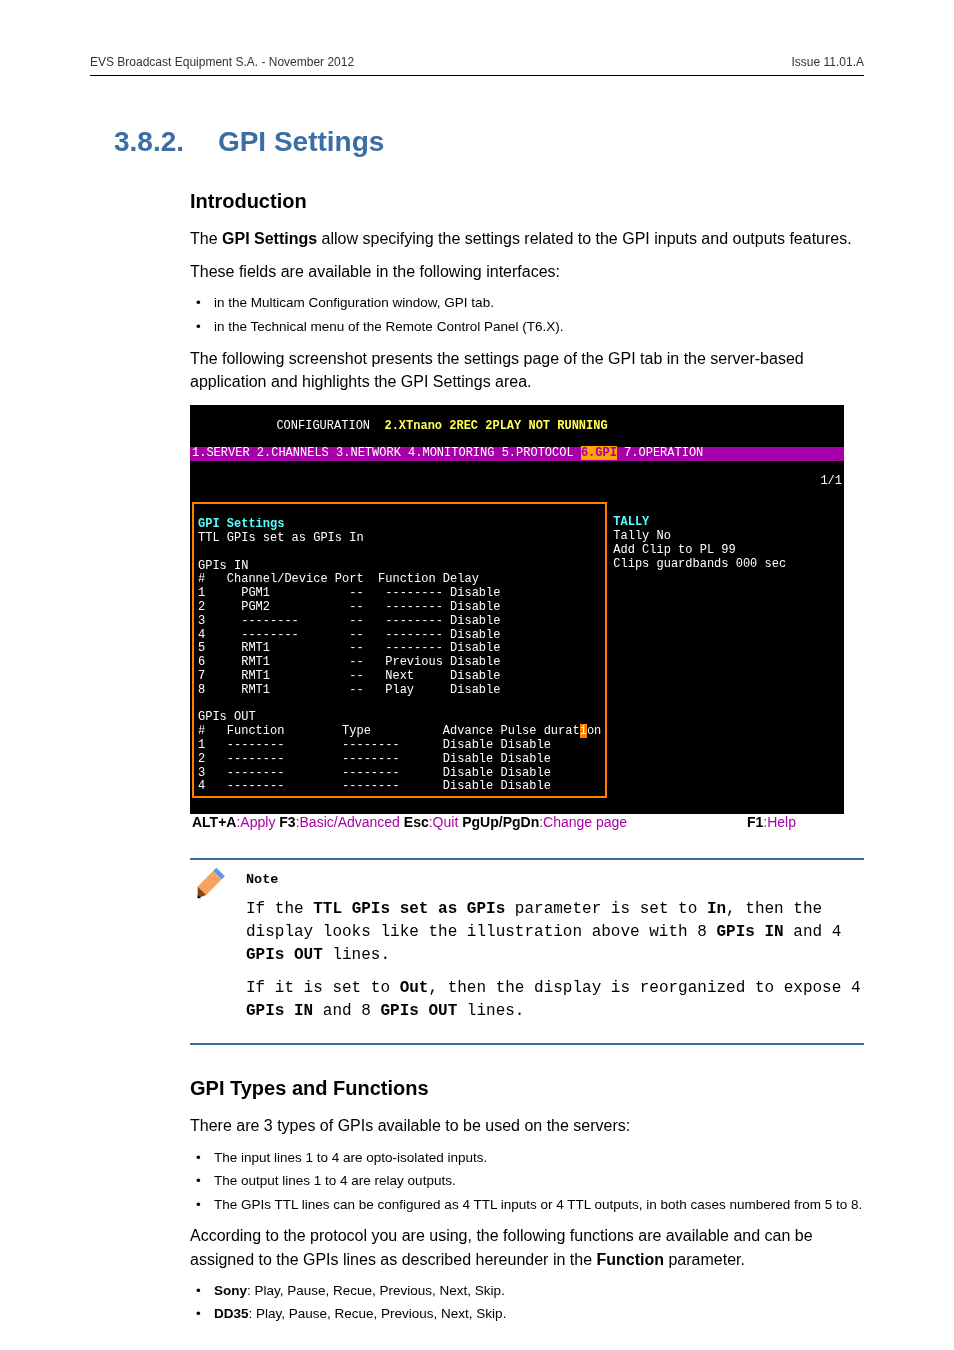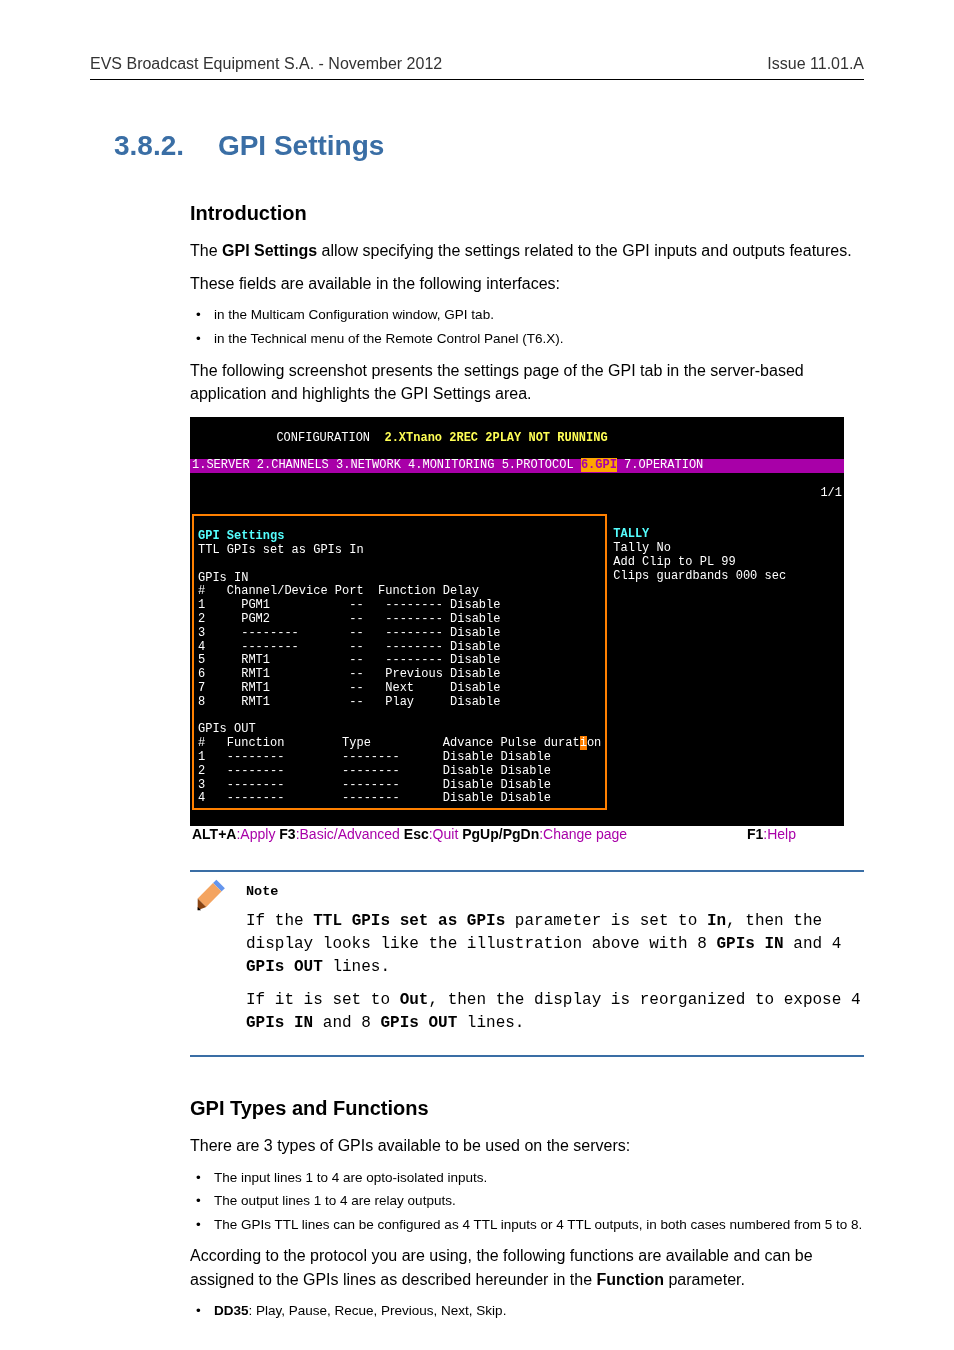--- a/index.html
+++ b/index.html
@@ -8,21 +8,21 @@
     font-size: 14px;
     color: #000;
     background: #fff;
     width: 954px;
     margin: 0 auto;
     padding: 55px 90px 20px 90px;
   }
   .header-row {
     display: flex;
     justify-content: space-between;
-    font-size: 16px;
+    font-size: 12px;
     color: #333;
     padding-bottom: 6px;
     border-bottom: 1.5px solid #000;
     margin-bottom: 50px;
   }
   .section-number {
     font-size: 28px;
     color: #3a6ea5;
     font-weight: 600;
     display: inline-block;
@@ -33,21 +33,21 @@
   .section-title {
     font-size: 28px;
     color: #3a6ea5;
     font-weight: 600;
     display: inline-block;
   }
   .content-indent { margin-left: 100px; }
   h2.sub {
     font-size: 20px;
     font-weight: bold;
-    margin: 40px 0 14px 0;
+    margin: 32px 0 14px 0;
     color: #000;
   }
   p { margin: 8px 0 10px 0; line-height: 1.45; font-size: 16px; }
   ul { list-style: none; margin: 4px 0 10px 0; padding: 0; }
   ul li { position: relative; padding-left: 24px; margin: 4px 0; line-height: 1.45; font-size: 13.5px; }
   ul li::before { content: "•"; position: absolute; left: 6px; top: 0; }
   b { font-weight: bold; }
   .screenshot {
     font-family: "Courier New", Courier, monospace;
     font-size: 12px;
@@ -185,20 +185,21 @@
     <li>The input lines 1 to 4 are opto-isolated inputs.</li>
     <li>The output lines 1 to 4 are relay outputs.</li>
     <li>The GPIs TTL lines can be configured as 4 TTL inputs or 4 TTL outputs, in both cases numbered from 5 to 8.</li>
   </ul>
 
   <p>
     <span>According to the protocol you are using, the following functions are available and can be assigned to the GPIs lines as described hereunder in the </span><b>Function</b><span> parameter.</span>
   </p>
 
   <ul>
+    <li><b>Sony</b><span>: Play, Pause, Recue, Previous, Next, Skip.</span></li>
     <li><b>DD35</b><span>: Play, Pause, Recue, Previous, Next, Skip.</span></li>
   </ul>
 
 </div>
 
 <div class="footer-row">
   <span>137</span>
   <span>3. Multicam Configuration</span>
 </div>
 

